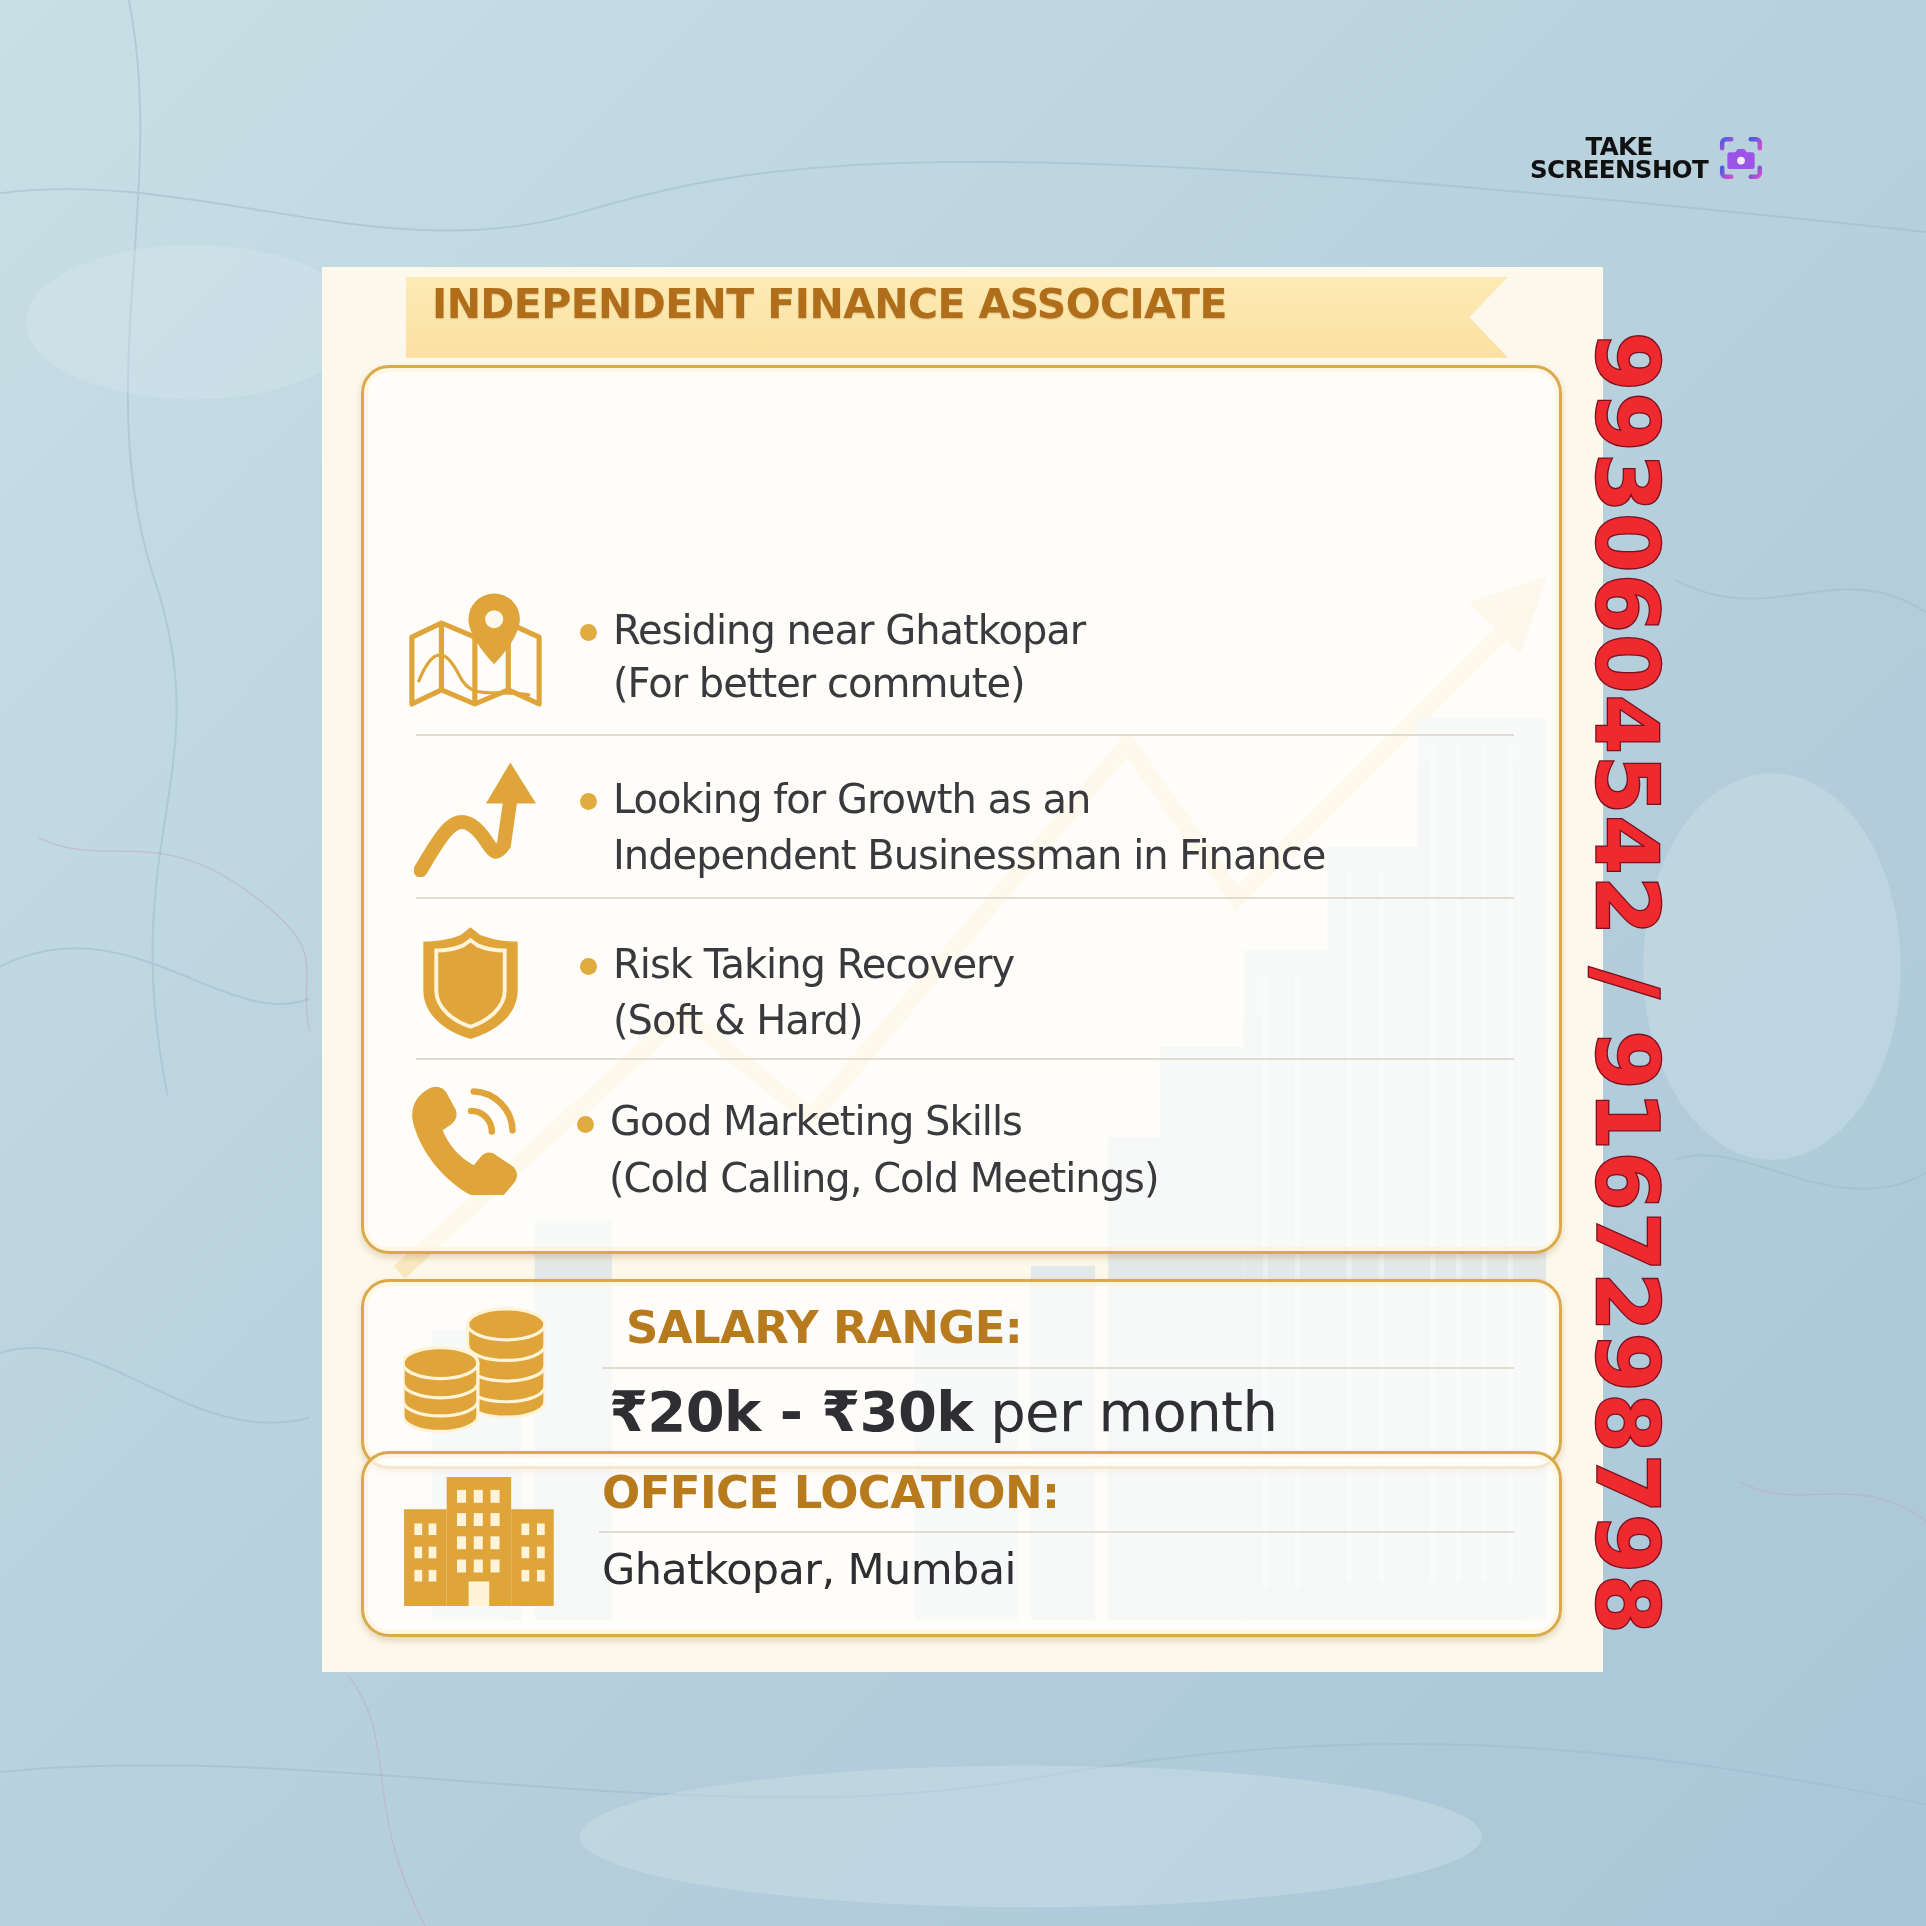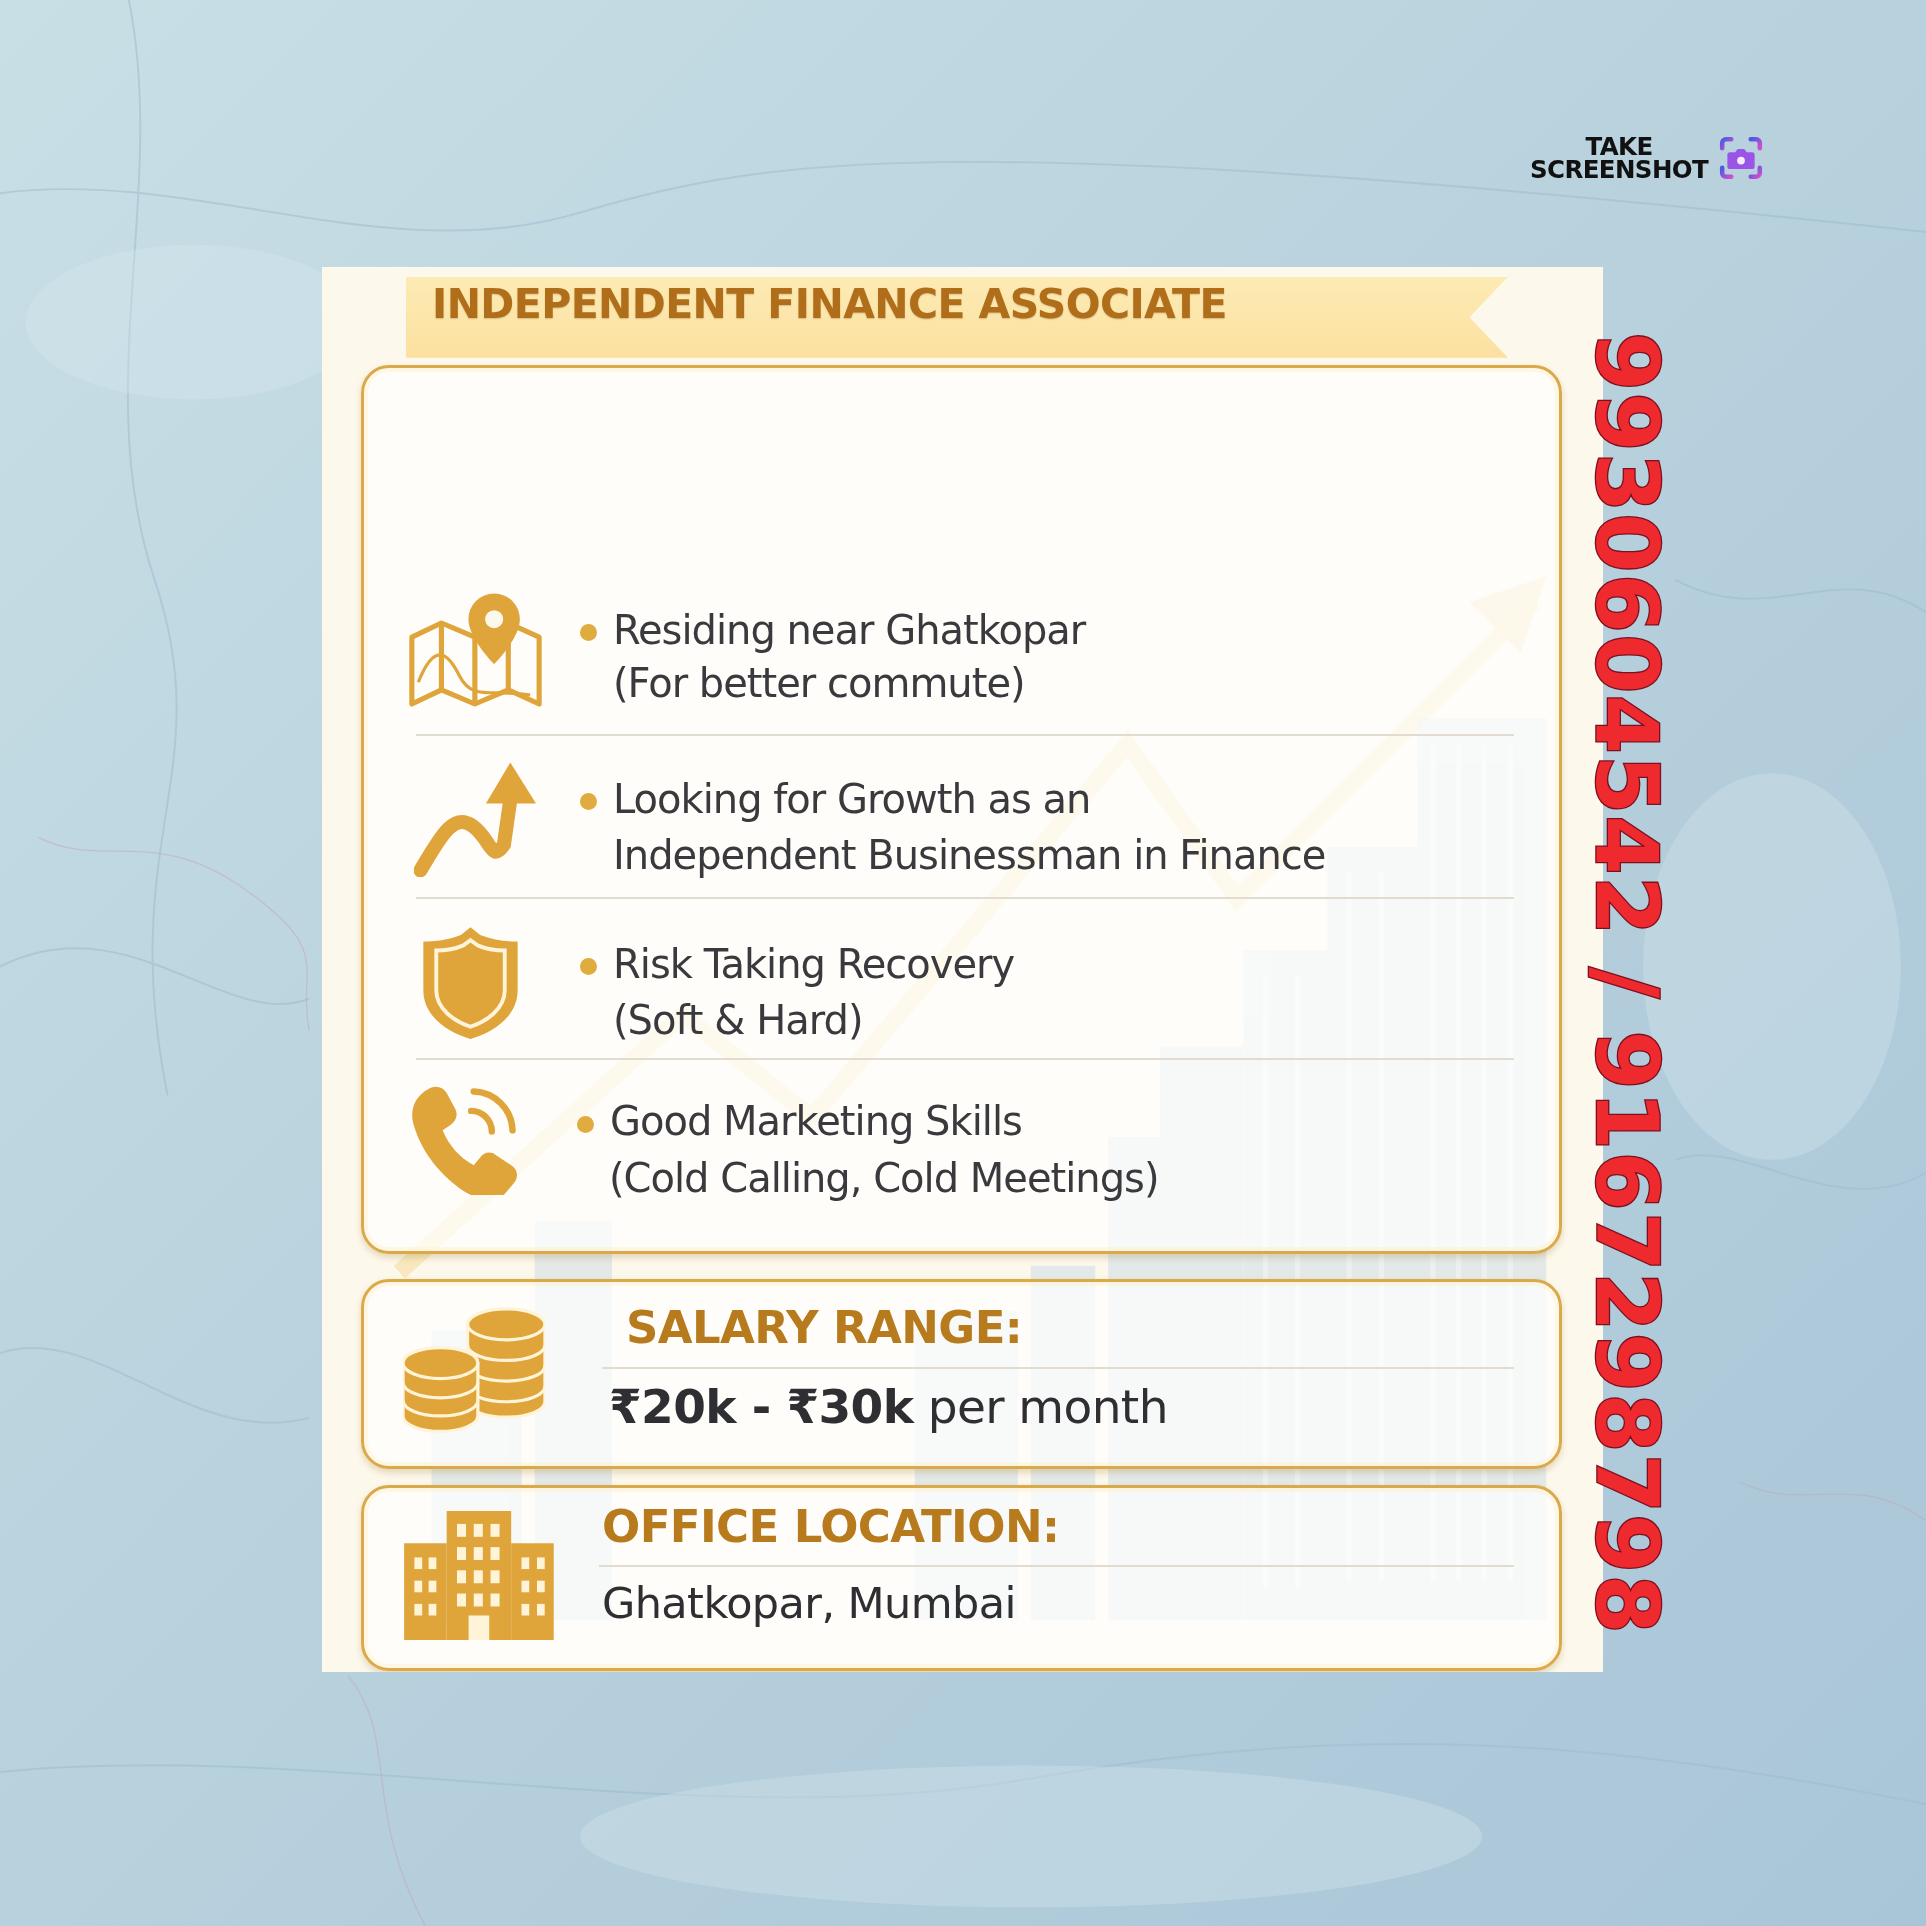--- a/index.html
+++ b/index.html
@@ -20,31 +20,31 @@
   .ribbon { position:absolute; left:84px; top:9.7px; width:1102px; height:81px;
     background: linear-gradient(180deg,#fdebb4 0%, #fbe0a0 100%);
     clip-path: polygon(0 0, 100% 0, 96.5% 50%, 100% 100%, 0 100%);
     box-shadow: 0 2.6px 3.9px rgba(0,0,0,.08);
   }
   .ribbon-title { position:absolute; left:110px; top:13px; font-family:"DejaVu Sans", sans-serif; font-weight:bold; font-size:41px; color:#b06e1a; letter-spacing:-0.6px; white-space:nowrap; text-shadow: 0 1.3px 1.3px rgba(120,70,10,.25); }
 
   .card { position:absolute; border:3.2px solid #d9a94a; border-radius:28px; background:rgba(255,255,255,.72); box-shadow: 0 3.9px 6.4px rgba(160,120,40,.25), inset 0 0 0 3.9px rgba(255,240,210,.55); }
   .card-main { left:39px; top:98px; width:1195px; height:883px; }
   .card-salary { left:39px; top:1012px; width:1195px; height:184px; }
-  .card-office { left:39px; top:1218px; width:1195px; height:180px;text-decoration:underline; }
+  .card-office { left:39px; top:1184px; width:1195px; height:180px;text-decoration:underline; }
 
   .row { position:absolute; left:0; width:100%; }
   .row-divider { position:absolute; left:52px; right:45px; height:1.9px; background:#e2dbd0; }
   .row-icon { position:absolute; left:35px; }
   .bullet { position:absolute; width:17px; height:17px; border-radius:50%; background:#e1ac3f; }
   .txt { position:absolute; font-family:"DejaVu Sans", sans-serif; font-size:40px; color:#3a3a3e; white-space:nowrap; letter-spacing:-1px; line-height:54px; }
 
   .sec-title { position:absolute; font-family:"DejaVu Sans", sans-serif; font-weight:bold; font-size:45px; color:#b77b1d; letter-spacing:-0.6px; white-space:nowrap; }
   .sec-divider { position:absolute; left:238px; right:45px; height:1.9px; background:#e2dbd0; }
-  .salary-val { position:absolute; font-family:"DejaVu Sans", sans-serif; font-size:47px; color:#2f2f33; white-space:nowrap; letter-spacing:-0.6px; }
+  .salary-val { position:absolute; font-family:"DejaVu Sans", sans-serif; font-size:56px; color:#2f2f33; white-space:nowrap; letter-spacing:-0.6px; }
   .salary-val b { font-weight:bold; }
   .office-val { position:absolute; font-family:"DejaVu Sans", sans-serif; font-size:43px; color:#2f2f33; white-space:nowrap; letter-spacing:-0.6px; }
 
   
   .phone { position:absolute; left:1584px; top:332px; width:84px; height:1263px; }
   .phone-text { position:absolute; left:84px; top:0; transform-origin: 0 0; transform: rotate(90deg);
     font-family:"DejaVu Sans", sans-serif; font-weight:bold; font-size:85px; color:#ee2a2f; white-space:nowrap;
     letter-spacing:1.3px; -webkit-text-stroke: 2.6px #7a1020; paint-order: stroke fill; line-height:84px; }
 </style>
 </head>

